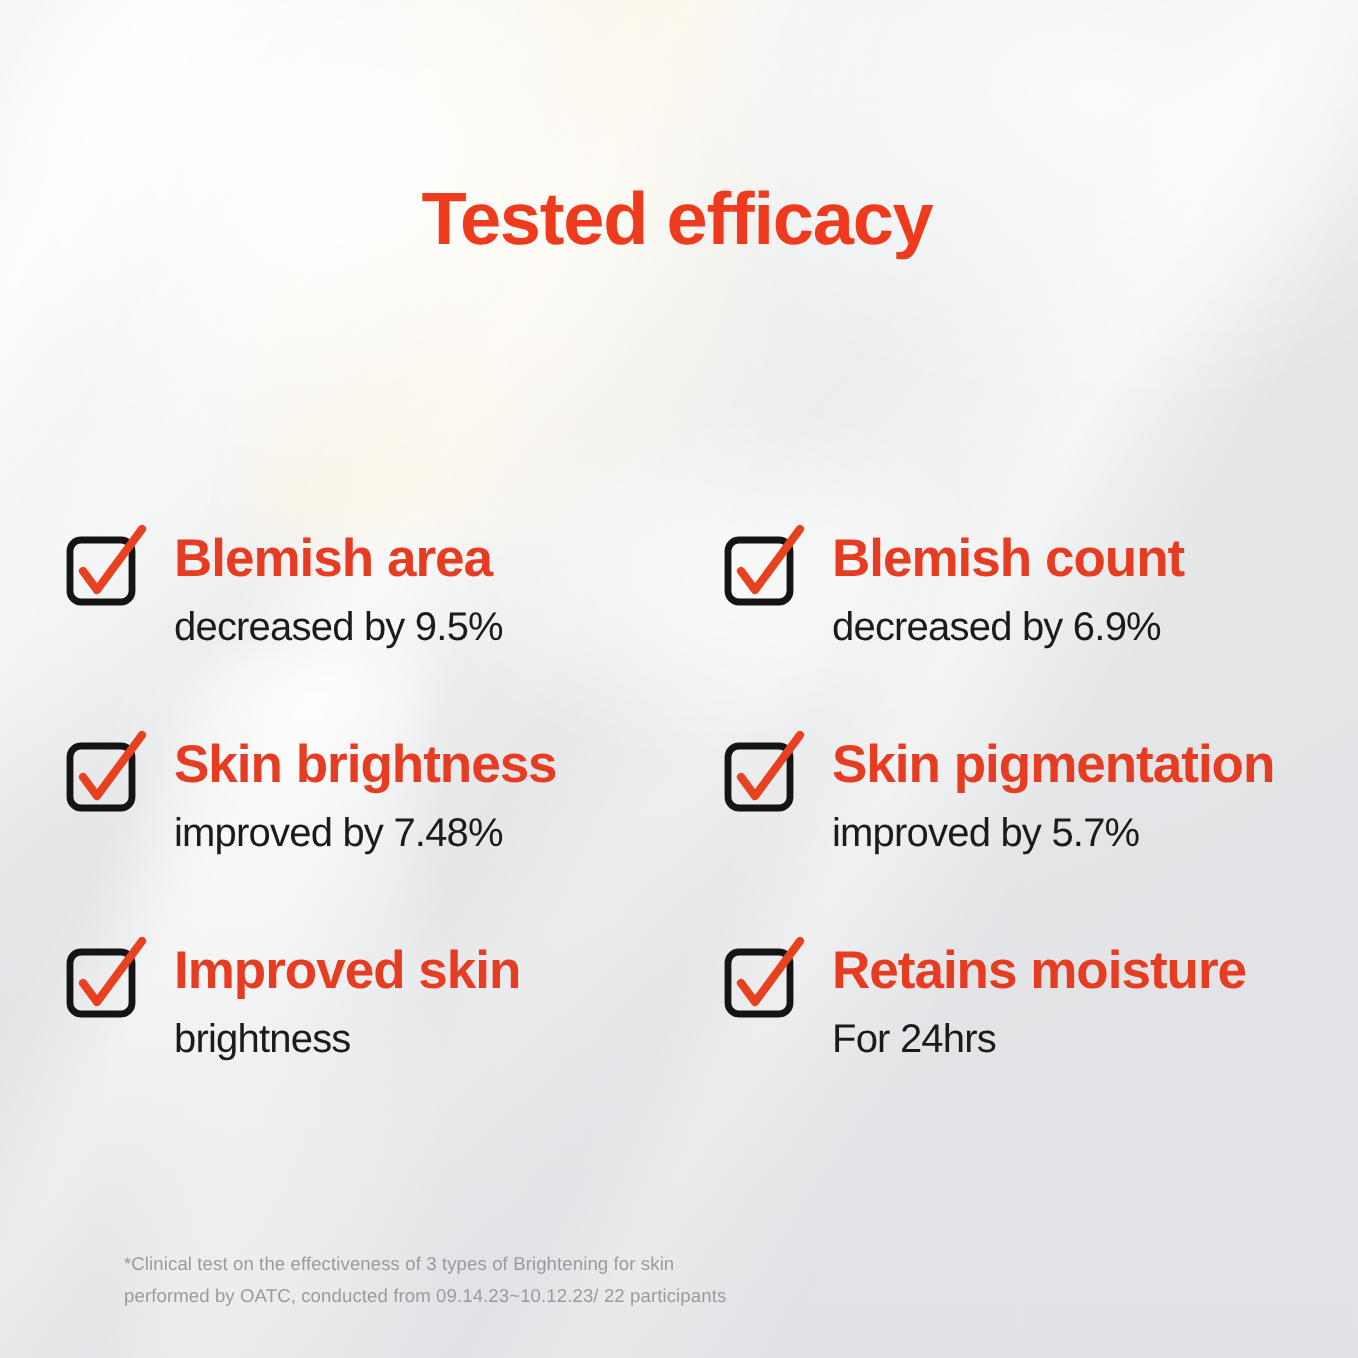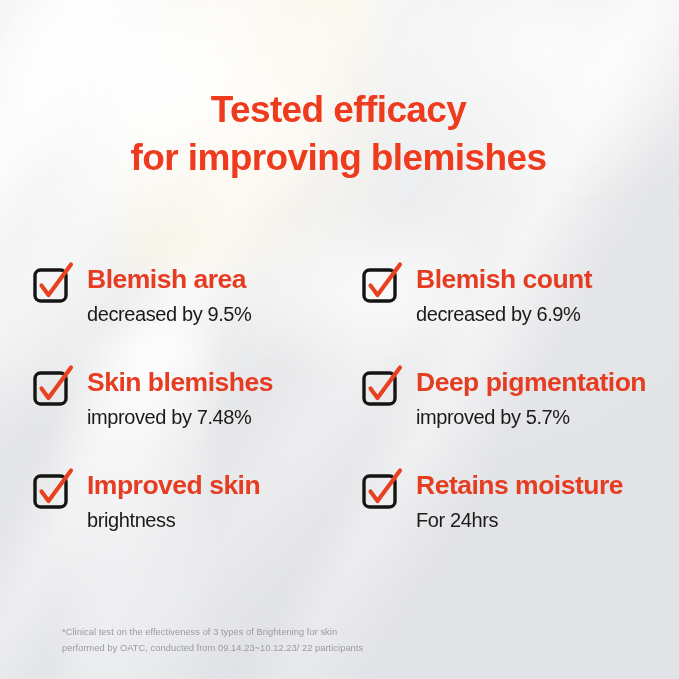--- a/index.html
+++ b/index.html
@@ -163,21 +163,20 @@
   <div class="bg-glow-b"></div>
   <div class="bg-glow-c"></div>
   <div class="bg-streak-v"></div>
   <div class="bg-vignette"></div>
 </div>
 
 <div id="content">
 
   <div class="title-block">
     <span class="ln">Tested efficacy</span>
-    <span class="ln">for improving blemishes</span>
   </div>
 
   <div class="grid">
 
     <div class="row">
       <div class="cell left">
         <div class="cbx">
           <svg viewBox="0 0 44 44" aria-hidden="true">
             <rect x="4" y="9" width="31" height="31" rx="5.5" ry="5.5" fill="none" stroke="#141414" stroke-width="3.4"></rect>
             <path d="M10.5 24.5 L17.5 34 L40 3.5" fill="none" stroke="#e8411f" stroke-width="4.1" stroke-linecap="round" stroke-linejoin="round"></path>
@@ -204,33 +203,33 @@
 
     <div class="row">
       <div class="cell left">
         <div class="cbx">
           <svg viewBox="0 0 44 44" aria-hidden="true">
             <rect x="4" y="9" width="31" height="31" rx="5.5" ry="5.5" fill="none" stroke="#141414" stroke-width="3.4"></rect>
             <path d="M10.5 24.5 L17.5 34 L40 3.5" fill="none" stroke="#e8411f" stroke-width="4.1" stroke-linecap="round" stroke-linejoin="round"></path>
           </svg>
         </div>
         <div class="txt">
-          <div class="hd">Skin blemishes</div>
+          <div class="hd">Skin brightness</div>
           <div class="sub">improved by 7.48%</div>
         </div>
       </div>
       <div class="cell right">
         <div class="cbx">
           <svg viewBox="0 0 44 44" aria-hidden="true">
             <rect x="4" y="9" width="31" height="31" rx="5.5" ry="5.5" fill="none" stroke="#141414" stroke-width="3.4"></rect>
             <path d="M10.5 24.5 L17.5 34 L40 3.5" fill="none" stroke="#e8411f" stroke-width="4.1" stroke-linecap="round" stroke-linejoin="round"></path>
           </svg>
         </div>
         <div class="txt">
-          <div class="hd">Deep pigmentation</div>
+          <div class="hd">Skin pigmentation</div>
           <div class="sub">improved by 5.7%</div>
         </div>
       </div>
     </div>
 
     <div class="row">
       <div class="cell left">
         <div class="cbx">
           <svg viewBox="0 0 44 44" aria-hidden="true">
             <rect x="4" y="9" width="31" height="31" rx="5.5" ry="5.5" fill="none" stroke="#141414" stroke-width="3.4"></rect>

